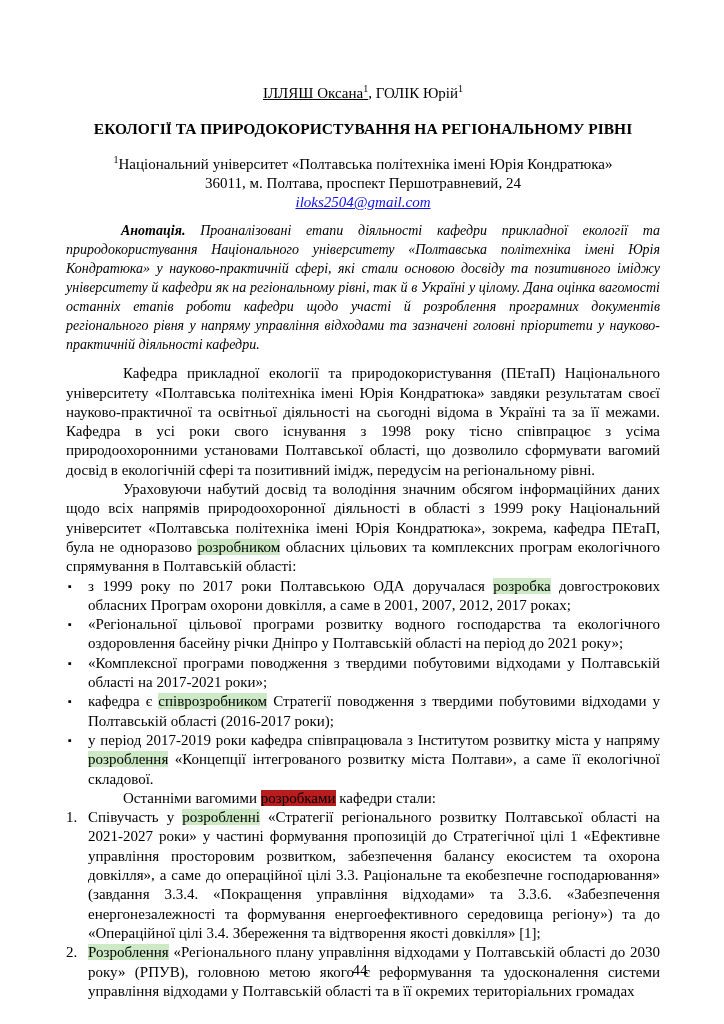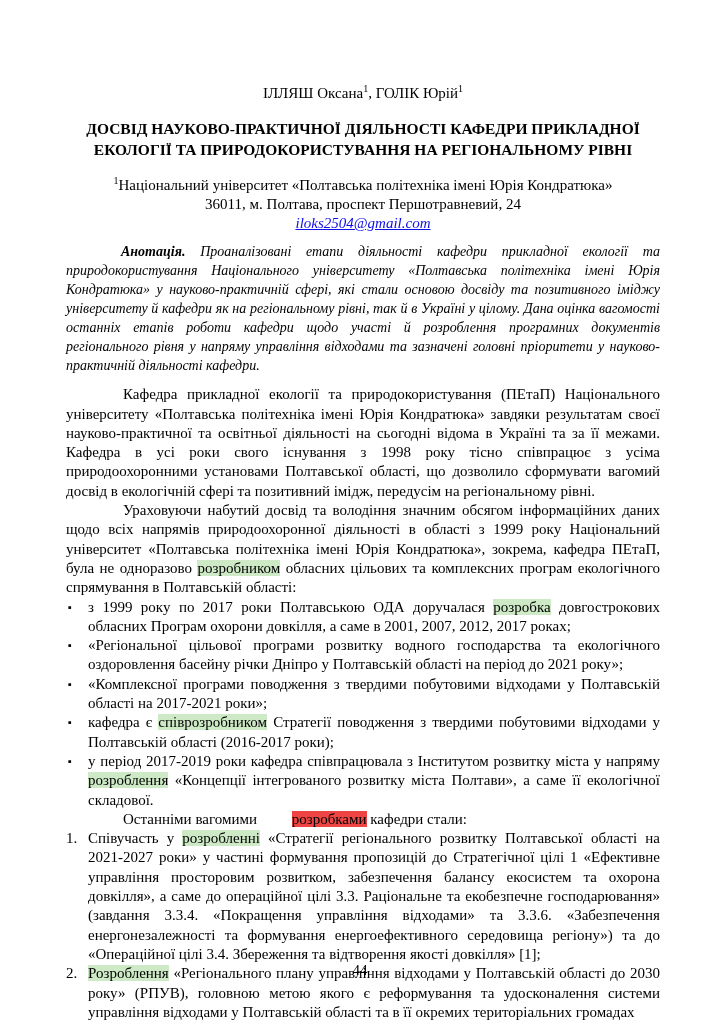--- a/index.html
+++ b/index.html
@@ -12,21 +12,21 @@
     margin: 0 auto;
     background: #ffffff;
     color: #000000;
     font-family: "Liberation Serif", "DejaVu Serif", serif;
     font-size: 15px;
     line-height: 19.3px;
     padding: 84px 64px 0 66px;
     overflow: hidden;
   }
   .authors { text-align: center; font-size: 15px; }
-  .authors .u { }
+  .authors .u { text-decoration: underline; }
   sup { font-size: 10px; vertical-align: super; line-height: 0; }
   .title {
     margin-top: 15px;
     text-align: center;
     font-weight: bold;
     font-size: 15.5px;
     line-height: 21px;
   }
   .affiliation {
     margin-top: 16px;
@@ -67,21 +67,20 @@
 </head>
 <body>
 
 <div class="page">
 
   <div class="authors">
     <span class="u"><span>ІЛЛЯШ Оксана</span><sup>1</sup></span><span>, </span><span>ГОЛІК Юрій</span><sup>1</sup>
   </div>
 
   <div class="title">
-    <div>ДОСВІД НАУКОВО-ПРАКТИЧНОЇ ДІЯЛЬНОСТІ КАФЕДРИ ПРИКЛАДНОЇ</div>
     <div>ЕКОЛОГІЇ ТА ПРИРОДОКОРИСТУВАННЯ НА РЕГІОНАЛЬНОМУ РІВНІ</div>
   </div>
 
   <div class="affiliation">
     <div><sup>1</sup><span>Національний університет «Полтавська політехніка імені Юрія Кондратюка»</span></div>
     <div>36011, м. Полтава, проспект Першотравневий, 24</div>
   </div>
 
   <div class="email-line">
     <a class="email-link" style="color: rgb(15, 15, 234);">iloks2504@gmail.com</a>
@@ -109,21 +108,21 @@
   </div>
   <div class="li">
     <span class="marker sq">▪</span>
     <span class="text"><span> кафедра є </span><span class="hl" style="background: rgb(205, 233, 197);">співрозробником</span><span> Стратегії поводження з твердими побутовими відходами у Полтавській області (2016-2017 роки);</span></span>
   </div>
   <div class="li">
     <span class="marker sq">▪</span>
     <span class="text"><span>у період 2017-2019 роки кафедра співпрацювала з Інститутом розвитку міста у напряму </span><span class="hl" style="background: rgb(205, 233, 197);">розроблення</span><span> «Концепції інтегрованого розвитку міста Полтави», а саме її екологічної складової.</span></span>
   </div>
 
-  <div class="para"><span>Останніми вагомими </span><span class="hl" style="background: #ef4444; margin-left: 31px;">розробками</span><span> кафедри стали:</span></div>
+  <div class="para"><span>Останніми вагомими </span><span class="hl" style="background: #b91c1c;">розробками</span><span> кафедри стали:</span></div>
 
   <div class="li">
     <span class="marker">1.</span>
     <span class="text"><span>Співучасть у </span><span class="hl" style="background: rgb(205, 233, 197);">розробленні</span><span> «Стратегії регіонального розвитку Полтавської області на 2021-2027 роки» у частині формування пропозицій до Стратегічної цілі 1 «Ефективне управління просторовим розвитком, забезпечення балансу екосистем та охорона довкілля», а саме до операційної цілі 3.3. Раціональне та екобезпечне господарювання» (завдання 3.3.4. «Покращення управління відходами» та 3.3.6. «Забезпечення енергонезалежності та формування енергоефективного середовища регіону») та до «Операційної цілі 3.4. Збереження та відтворення якості довкілля» [1];</span></span>
   </div>
   <div class="li">
     <span class="marker">2.</span>
     <span class="text"><span class="hl" style="background: rgb(205, 233, 197);">Розроблення</span><span> «Регіонального плану управління відходами у Полтавській області до 2030 року» (РПУВ), головною метою якого є реформування та удосконалення системи управління відходами у Полтавській області та в її окремих територіальних громадах</span></span>
   </div>
 

